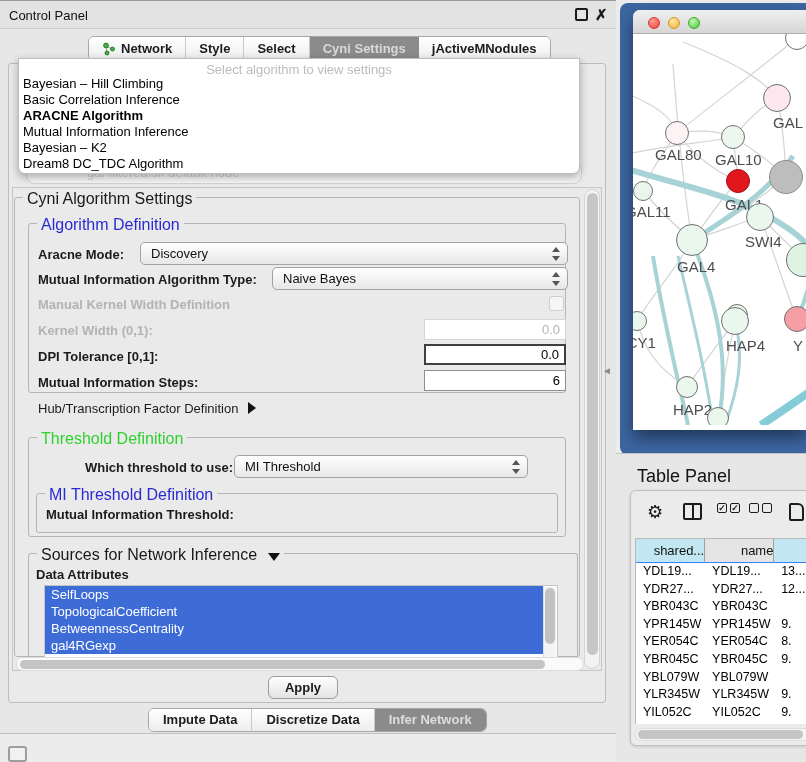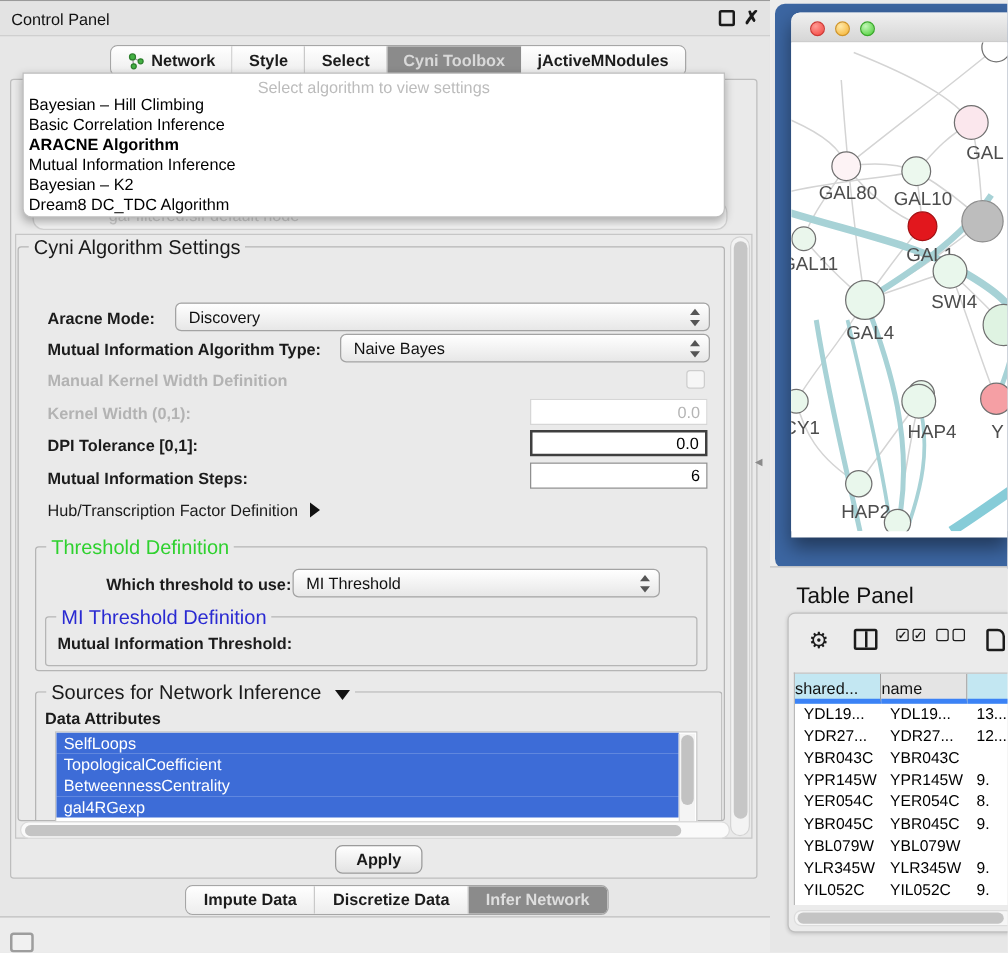--- a/index.html
+++ b/index.html
@@ -143,22 +143,22 @@
   #cols-icon:before { content:""; position:absolute; left:7px; top:0; width:2px; height:13px; background:#1c1c1c; }
   .chk-pair { display:flex; gap:3px; }
   #chk-on { left:86px; } #chk-off { left:118px; }
   .mini-box { width:10px; height:10px; border:1.6px solid #1c1c1c; border-radius:2px;
     font-size:9px; line-height:8px; text-align:center; color:#1c1c1c; font-weight:bold; }
   #doc-icon { left:158px; width:15px; height:18px; border:2px solid #1c1c1c; border-radius:2px 6px 2px 2px; }
 
   #node-table { position:absolute; left:4px; top:47px; width:176px; height:186px;
     background:#fff; border:1px solid #b9b9b9; border-bottom:none; overflow:hidden; }
   .th-row { display:flex; height:24px; }
-  .th { font-size:13px; color:#111; text-align:left; line-height:23px;
-    border-right:1px solid #9f9f9f; border-bottom:4px solid #3b82f6; background:#e4e4e4; }
+  .th { font-size:13px; color:#111; text-align:right; line-height:23px;
+    border-right:1px solid #9f9f9f; border-bottom:1px solid #3b82f6; background:#e4e4e4; }
   .th.hl { background:#c3e7f2; }
   .td-row { display:flex; height:17.6px; }
   .td { font-size:12.5px; color:#000; line-height:17px; padding-left:7px; white-space:nowrap; overflow:hidden; }
   #table-hscroll { position:absolute; left:4px; top:237px; width:176px; height:13px;
     background:#f6f6f6; border:1px solid #ddd; border-radius:6px; }
   #table-hthumb { position:absolute; left:2px; top:1px; width:165px; height:9px;
     background:#c4c4c4; border-radius:5px; }
 </style>
 </head>
 <body>
@@ -183,21 +183,21 @@
           </svg>
           <span>Network</span>
         </div>
         <div class="ttab">
           <span>Style</span>
         </div>
         <div class="ttab">
           <span>Select</span>
         </div>
         <div class="ttab sel">
-          <span>Cyni Toolbox</span>
+          <span>Cyni Settings</span>
         </div>
         <div class="ttab">
           <span>jActiveMNodules</span>
         </div>
       </div>
 
     <div id="main-sub"></div>
 
     <div id="ghost-combo">gal-filtered.sif default node</div>
 
@@ -212,20 +212,23 @@
           <div class="algo-item">Dream8 DC_TDC Algorithm</div>
         </div>
     </div>
 
     <div id="scroll-region"></div>
 
     <div class="grp" style="left:14px; top:196px; width:566px; height:460px;">
       <span class="grp-title">Cyni Algorithm Settings</span>
     </div>
 
+    <div class="grp" style="left:28px; top:222px; width:538px; height:170px;">
+      <span class="grp-title blue">Algorithm Definition</span>
+    </div>
     <span class="lbl" style="left:38px; top:246px;">Aracne Mode:</span>
     <div class="combo" style="left:140px; top:241px; width:428px;">
       <span>Discovery</span>
       <span class="stepper"></span>
     </div>
     <span class="lbl" style="left:38px; top:271px;">Mutual Information Algorithm Type:</span>
     <div class="combo" style="left:272px; top:266px; width:296px;">
       <span>Naive Bayes</span>
       <span class="stepper"></span>
     </div>

